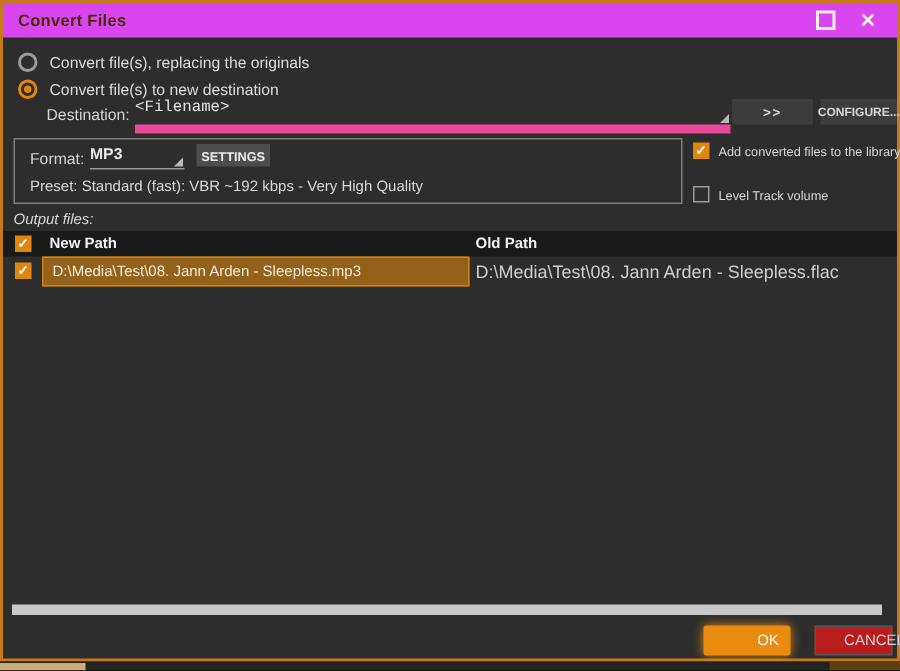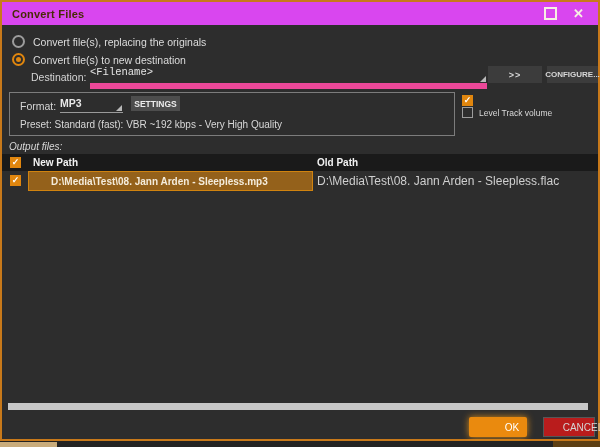--- a/index.html
+++ b/index.html
@@ -64,41 +64,41 @@
     position:absolute; left:121px; top:3px; width:49px; height:15px;
     background:#4d4d4d; color:#ececec; font-size:8.5px; font-weight:bold;
     display:flex; align-items:center; justify-content:center; cursor:pointer;
   }
   .preset { position:absolute; left:10px; top:26px; font-size:10px; color:#d8d8d8; white-space:nowrap; }
 
   
   .cb-row { position:absolute; display:flex; align-items:center; gap:6px; white-space:nowrap; }
   .cb-row .lbl { font-size:8.5px; color:#dadada; }
   #cb-library { left:460px; top:93px; }
-  #cb-volume  { left:460px; top:105px; }
+  #cb-volume  { left:460px; top:122px; }
   .checkbox { width:11px; height:11px; box-sizing:border-box; flex:0 0 auto;
     display:flex; align-items:center; justify-content:center; cursor:pointer; }
   .checkbox.checked { background:#e0860e; color:#fff; font-size:9px; font-weight:bold; line-height:1; }
   .checkbox.unchecked { border:1px solid #9c9c9c; background:transparent; color:transparent; }
 
   
   .output-label { position:absolute; left:7px; top:139px; font-size:10px; color:#d8d8d8;font-style:italic; }
   .table-header { position:absolute; left:0; right:0; top:152px; height:17px; background:#1a1a1a; }
   .table-header .hdr-cb { position:absolute; left:8px; top:3px; }
   .col-newpath { position:absolute; left:31px; top:3px; font-size:10px; font-weight:bold; color:#f2f2f2; cursor:pointer; }
   .col-oldpath { position:absolute; left:315px; top:3px; font-size:10px; font-weight:bold; color:#f2f2f2; cursor:pointer; }
 
   .table-row { position:absolute; left:0; right:0; top:169px; height:20px; }
   .table-row .row-cb { position:absolute; left:8px; top:4px; }
   .cell-new {
     position:absolute; left:26px; top:0; width:285px; height:20px;
     box-sizing:border-box; background:#94611b; border:1px solid #d0830f;
     display:flex; align-items:center; cursor:pointer;
   }
-  .cell-new .txt { margin-left:22px; font-size:10px; color:#f4ecdc; white-space:nowrap;font-weight:bold; }
+  .cell-new .txt { margin-left:6px; font-size:10px; color:#f4ecdc; white-space:nowrap; }
   .cell-old { position:absolute; left:315px; top:0; right:0; height:20px; display:flex; align-items:center; cursor:pointer; }
   .cell-old .txt { font-size:12px; color:#cfcfcf; white-space:nowrap; }
 
   .hscrollbar { position:absolute; left:6px; top:401px; width:580px; height:7px; background:#c7c7c7; cursor:pointer; }
 
   
   .btn { position:absolute; height:20px; box-sizing:border-box; display:flex; align-items:center; justify-content:center;
     font-size:10px; font-weight:normal; cursor:pointer;padding-left:28px; }
   .ok-btn {
     left:467px; top:415px; width:58px; background:#ea8a0e; color:#fff; border-radius:2px;
@@ -148,20 +148,21 @@
       <div class="format-combo">
         <span>MP3</span>
         <span class="combo-corner"></span>
       </div>
       <div class="settings-btn">SETTINGS</div>
       <div class="preset">Preset: Standard (fast): VBR ~192 kbps - Very High Quality</div>
     </div>
 
     <div class="cb-row" id="cb-library">
       <span class="checkbox checked">✓</span>
+      <span class="lbl">Add converted files to the library</span>
     </div>
     <div class="cb-row" id="cb-volume">
       <span class="checkbox unchecked"></span>
       <span class="lbl">Level Track volume</span>
     </div>
 
     <span class="output-label">Output files:</span>
 
     <div class="table-header">
       <span class="checkbox checked hdr-cb">✓</span>

